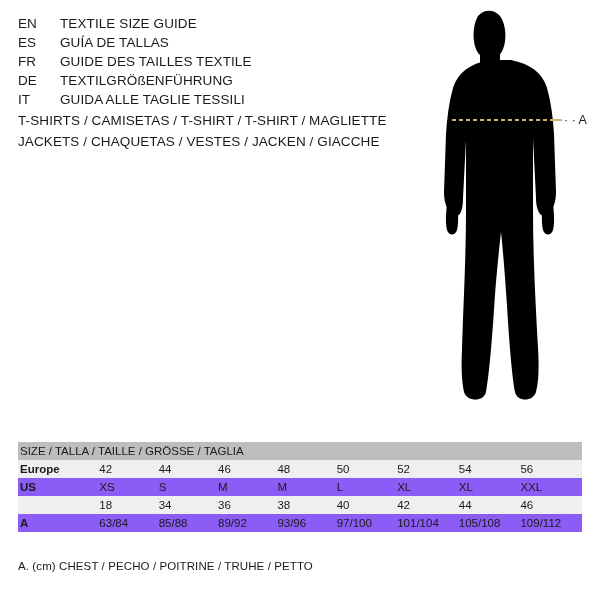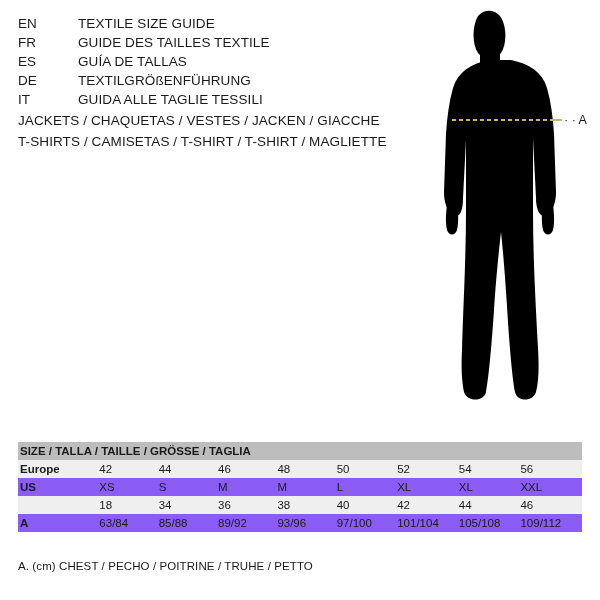--- a/index.html
+++ b/index.html
@@ -37,21 +37,20 @@
     letter-spacing: 0.1px;
   }
   .lang-code {
     width: 42px;
     flex: 0 0 42px;
     font-size: 13.5px;
   }
   .lang-text {
     flex: 1 1 auto;
     font-size: 13.5px;
-    margin-left: 18px;
   }
 
   
   .cats {
     position: absolute;
     left: 18px;
     top: 110px;
     width: 400px;
   }
   .cat-line {
@@ -97,21 +96,21 @@
     font-size: 11.5px;
   }
   table.size-table td {
     padding: 0;
     height: 18px;
     vertical-align: middle;
     white-space: nowrap;
   }
   .row-head td {
     background: #bdbdbd;
-    font-weight: bold;
+    font-weight: normal;
     height: 17px;
   }
   .row-dark td { background: #8b5cf6; }
   .row-light td { background: #efefef; }
   .col-label { width: 88px; padding-left: 2px !important; font-weight: bold; }
   .cell { width: 66px; text-align: left; }
 
   .footnote {
     position: absolute;
     left: 18px;
@@ -125,40 +124,40 @@
 <body>
 
 <div class="page">
 
   <div class="lang-block">
     <div class="lang-row">
       <div class="lang-code">EN</div>
       <div class="lang-text">TEXTILE SIZE GUIDE</div>
     </div>
     <div class="lang-row">
+      <div class="lang-code">ES</div>
+      <div class="lang-text">GUÍA DE TALLAS</div>
+    </div>
+    <div class="lang-row">
       <div class="lang-code">FR</div>
       <div class="lang-text">GUIDE DES TAILLES TEXTILE</div>
     </div>
     <div class="lang-row">
-      <div class="lang-code">ES</div>
-      <div class="lang-text">GUÍA DE TALLAS</div>
-    </div>
-    <div class="lang-row">
       <div class="lang-code">DE</div>
       <div class="lang-text">TEXTILGRÖßENFÜHRUNG</div>
     </div>
     <div class="lang-row">
       <div class="lang-code">IT</div>
       <div class="lang-text">GUIDA ALLE TAGLIE TESSILI</div>
     </div>
   </div>
 
   <div class="cats">
+    <div class="cat-line">T-SHIRTS / CAMISETAS / T-SHIRT / T-SHIRT / MAGLIETTE</div>
     <div class="cat-line">JACKETS / CHAQUETAS / VESTES / JACKEN / GIACCHE</div>
-    <div class="cat-line">T-SHIRTS / CAMISETAS / T-SHIRT / T-SHIRT / MAGLIETTE</div>
   </div>
 
   <div class="figure-wrap">
     <svg width="200" height="400" viewBox="0 0 200 400" xmlns="http://www.w3.org/2000/svg" aria-hidden="true">
       <g fill="#000000">
 
         <path d="M78 6 C72 16 72 34 78 43 C82 49 96 50 101 43 C107 34 107 16 100 6 C94 -1 84 -1 78 6 Z"></path>
 
         <path d="M80 42 h20 v12 h-20 z"></path>
 

